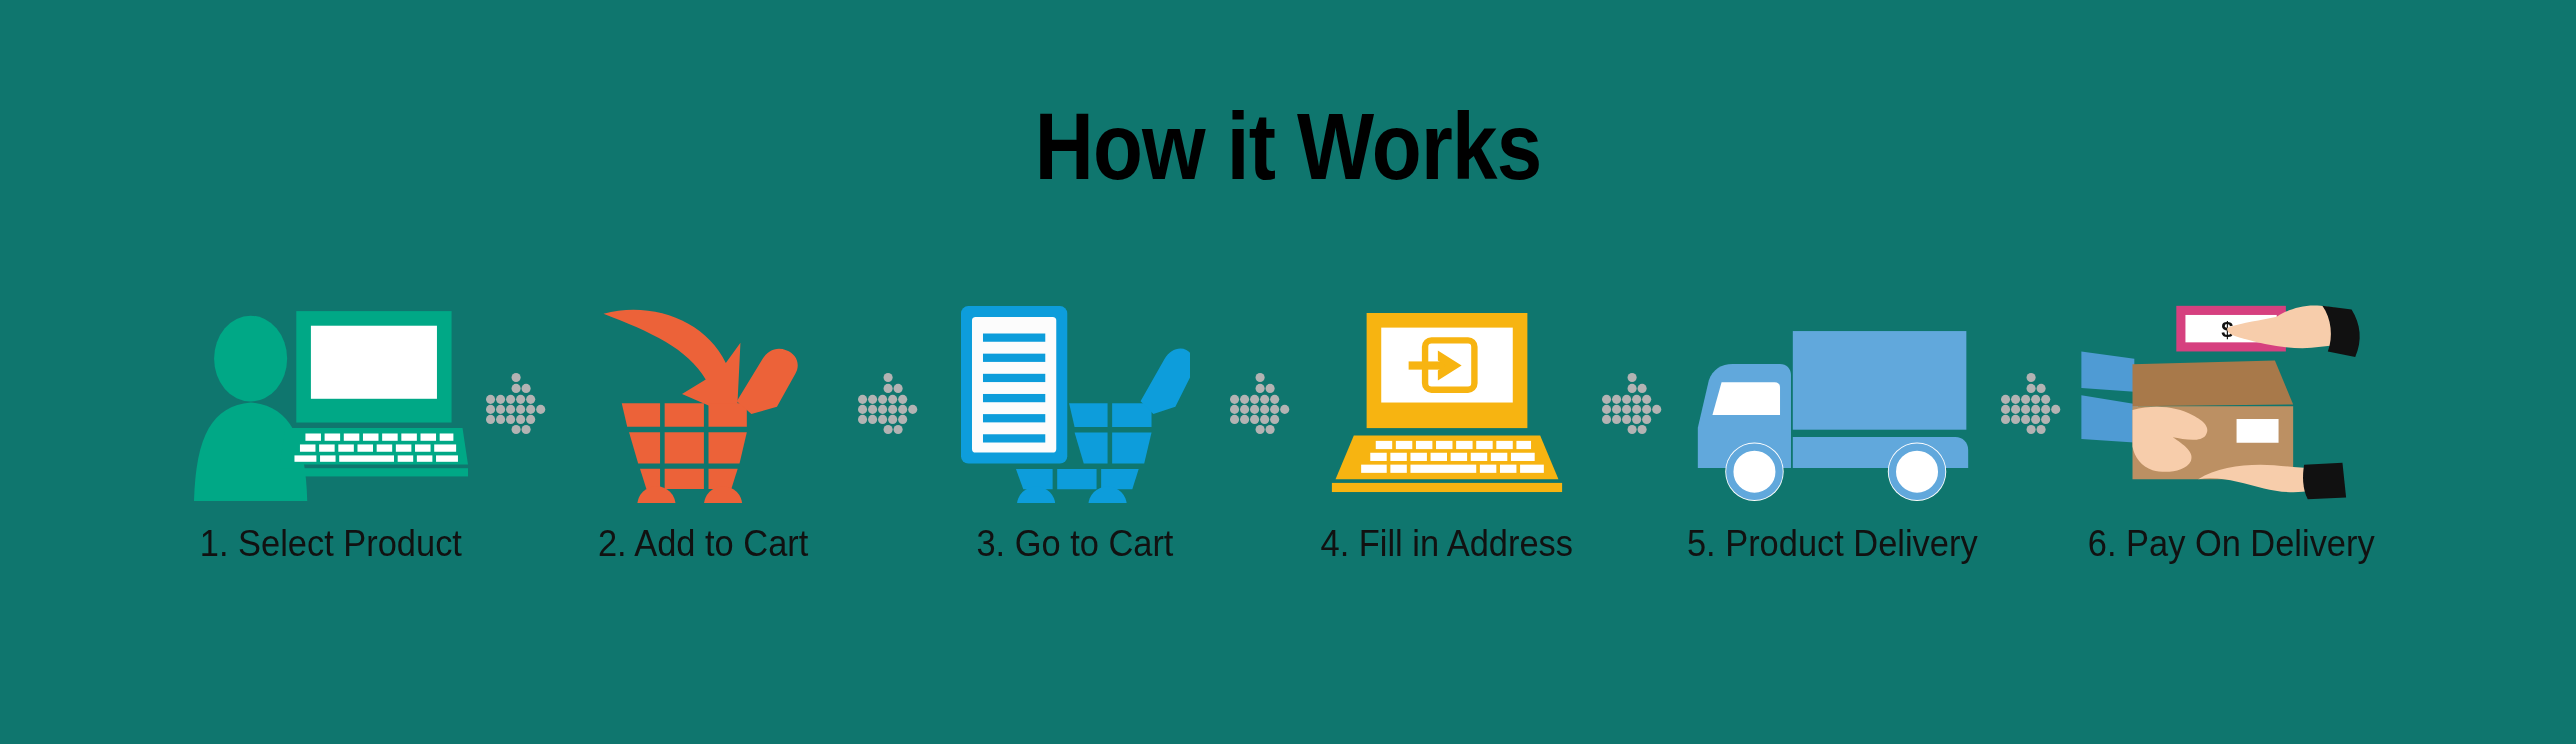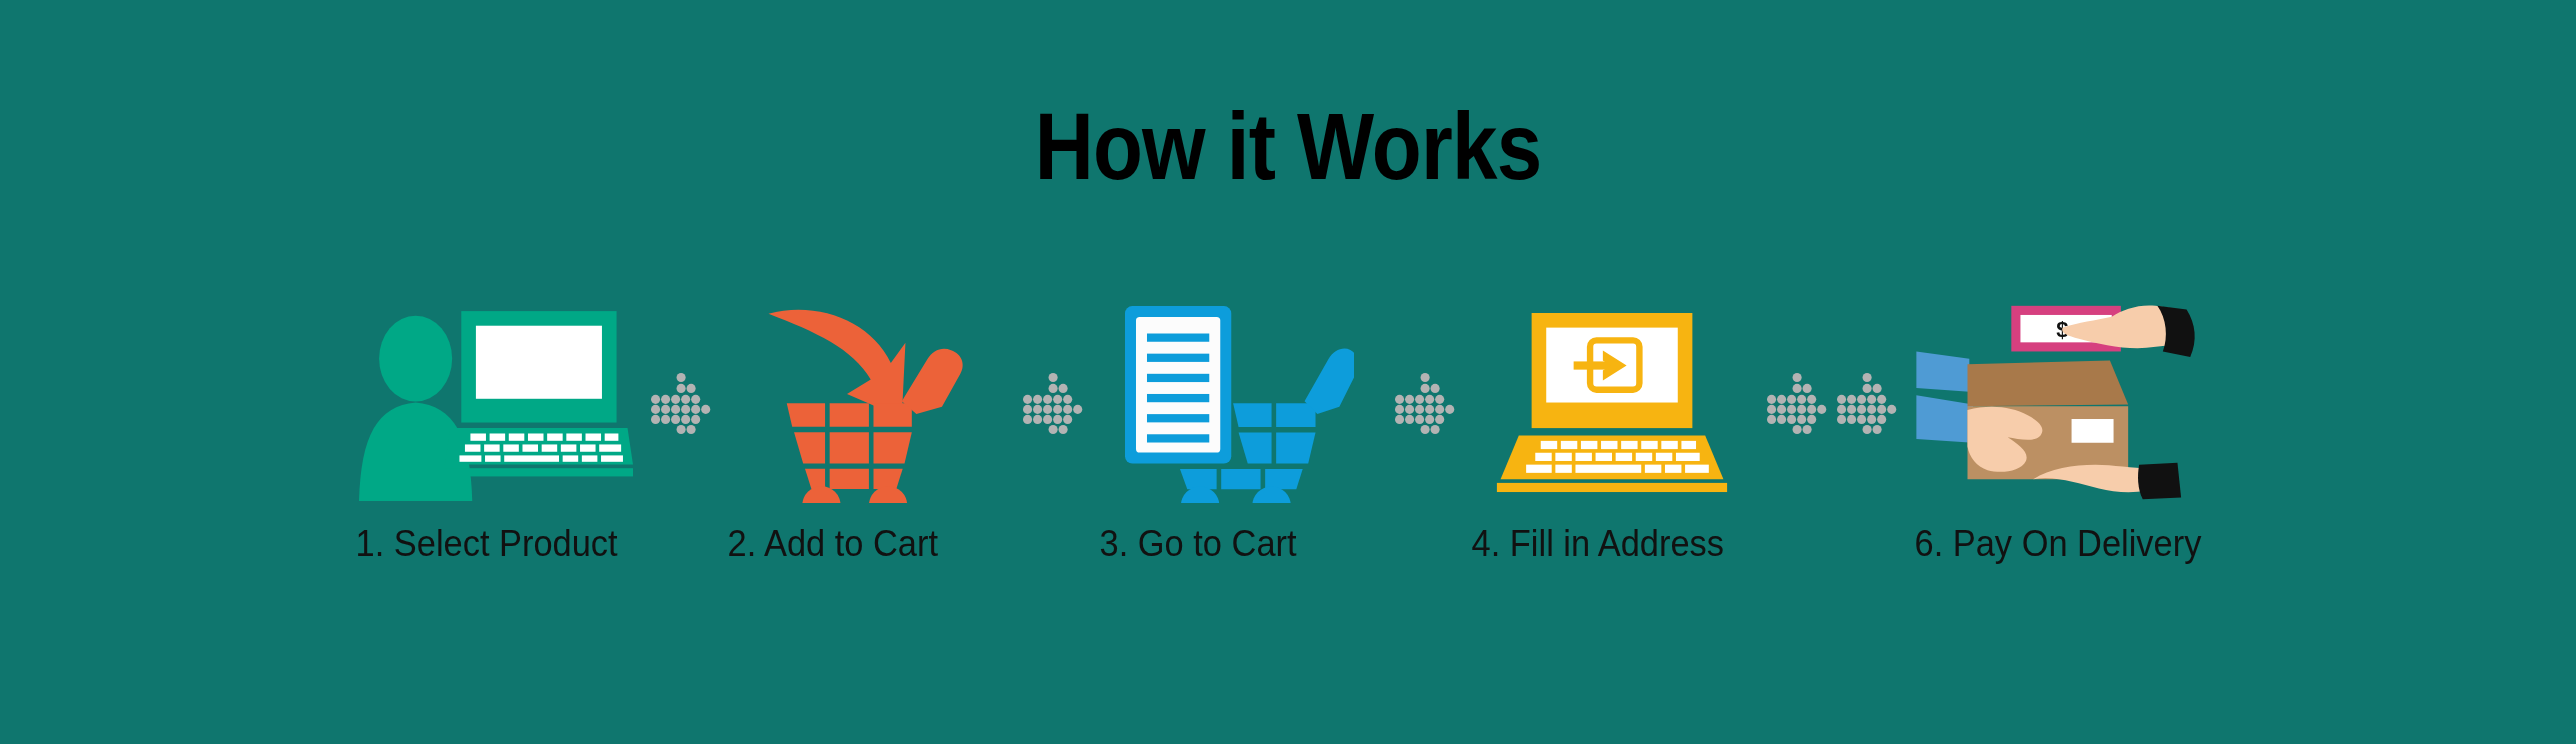--- a/index.html
+++ b/index.html
@@ -22,21 +22,21 @@
     transform:scaleX(0.86);
     transform-origin:center top;
   }
 
   .steps{
     position:absolute;left:0;top:302px;width:2576px;
     display:flex;align-items:flex-start;justify-content:center;
   }
   .step{
     position:relative;
-    display:flex;flex-direction:column;
+    display:flex;flex-direction:column;align-items:center;
     width:302px;
   }
   .step.wide{width:329px;}
   .art{
     height:201px;width:100%;
     display:flex;align-items:flex-end;justify-content:center;
     position:relative;
   }
   .label{
     margin-top:20px;
@@ -305,20 +305,37 @@
             <circle cx="17" cy="52" r="5"></circle>
             <circle cx="28" cy="52" r="5"></circle>
             <circle cx="39" cy="52" r="5"></circle>
             <circle cx="50" cy="52" r="5"></circle>
           <circle cx="34" cy="63" r="5"></circle>
             <circle cx="45" cy="63" r="5"></circle>
         </g>
       </svg>
     </div>
 
+    <div class="step wide">
+      <div class="art">
+        <svg width="274" height="174" viewBox="0 0 300 190">
+          <g fill="#61a8dc">
+            <path d="M2 108 L14 56 C18 44 28 38 40 38 L92 38 C99 38 104 43 104 50 L104 152 L2 152 Z"></path>
+            <path d="M28 58 L86 58 C90 58 92 60 92 64 L92 94 L18 94 Z" fill="#ffffff"></path>
+            <rect x="106" y="2" width="190" height="108"></rect>
+            <path d="M106 118 L284 118 C292 118 298 124 298 132 L298 152 L106 152 Z"></path>
+            <circle cx="64" cy="156" r="32" fill="#ffffff"></circle>
+            <circle cx="64" cy="156" r="27" fill="none" stroke="#61a8dc" stroke-width="8"></circle>
+            <circle cx="242" cy="156" r="32" fill="#ffffff"></circle>
+            <circle cx="242" cy="156" r="27" fill="none" stroke="#61a8dc" stroke-width="8"></circle>
+          </g>
+        </svg>
+      </div>
+      <div class="label">5. Product Delivery</div>
+    </div>
 
     <div class="sep">
       <svg width="64" height="62" viewBox="0 0 70 68">
         <g fill="#b3b3b3">
           <circle cx="34" cy="6" r="5"></circle>
           <circle cx="34" cy="18" r="5"></circle>
             <circle cx="45" cy="18" r="5"></circle>
           <circle cx="6" cy="30" r="5"></circle>
             <circle cx="17" cy="30" r="5"></circle>
             <circle cx="28" cy="30" r="5"></circle>

